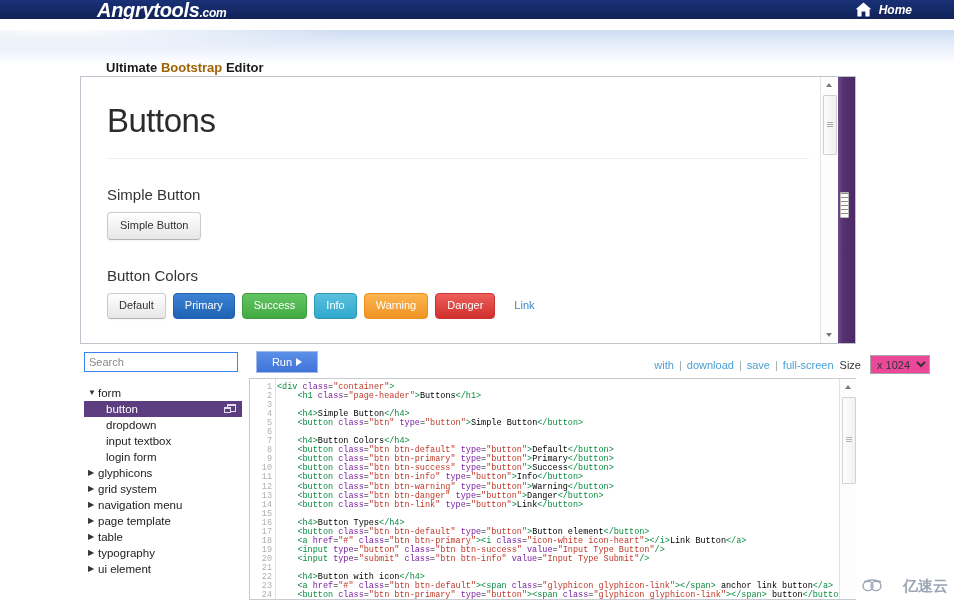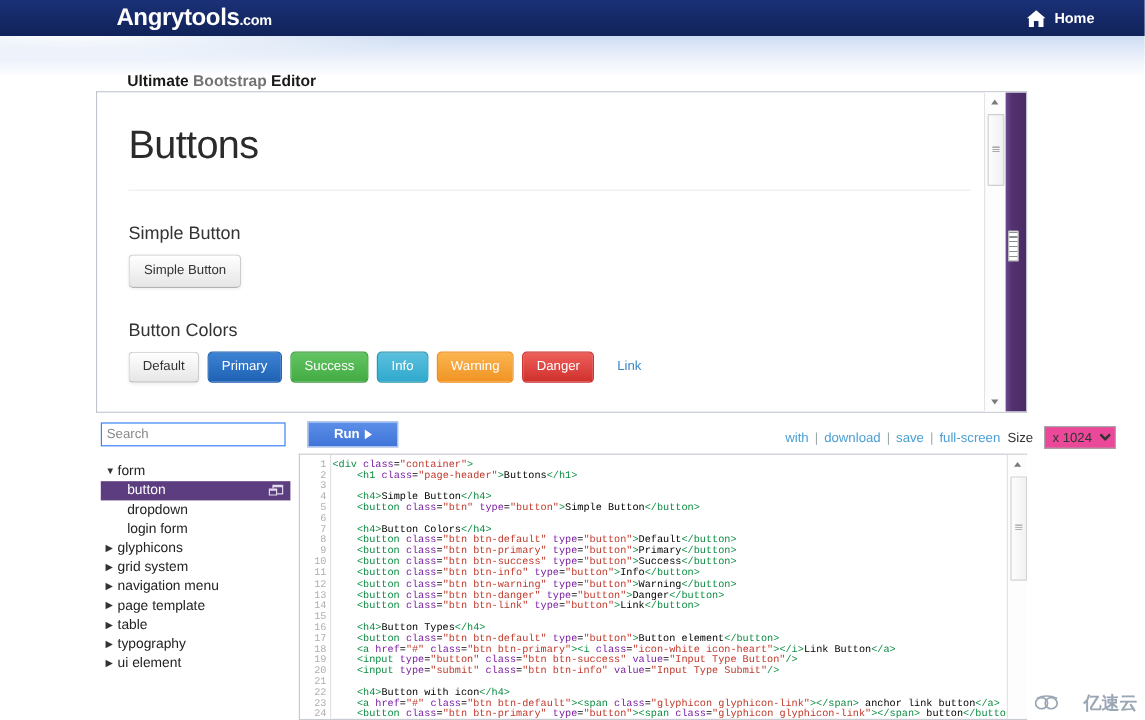--- a/index.html
+++ b/index.html
@@ -4,24 +4,24 @@
 <style>
   html,body{margin:0;padding:0;}
   body{
     width:954px;height:600px;overflow:hidden;
     font-family:"Liberation Sans","DejaVu Sans",sans-serif;
     background:#ffffff;position:relative;
   }
 
   
   #navbar{
-    position:absolute;left:0;top:0;width:954px;height:30px;
+    position:absolute;left:0;top:0;width:954px;height:19px;
     background:#15296b;
     background:linear-gradient(to bottom,#1b3177 0%,#102258 100%);
-    display:flex;align-items:center;
+    display:flex;align-items:center;font-style:italic;
   }
   #brand{
     margin-left:97px;color:#ffffff;font-size:20px;font-weight:bold;
     letter-spacing:-0.3px;line-height:1;
   }
   #brand .dotcom{font-size:12px;font-weight:bold;}
   #nav-right{
     margin-left:auto;margin-right:42px;display:flex;align-items:center;gap:7px;
   }
   #home-label{color:#ffffff;font-size:12px;font-weight:bold;}
@@ -34,21 +34,21 @@
   }
   #page-glow:after{
     content:"";position:absolute;left:0;top:0;width:954px;height:34px;
     background:radial-gradient(ellipse 420px 30px at 60px 0px,rgba(255,255,255,.95),rgba(255,255,255,0) 70%);
   }
 
   
   #title{
     position:absolute;left:106px;top:60px;font-size:13px;font-weight:bold;color:#1a1a1a;
   }
-  #title .hl{color:#737373;text-align:center;}
+  #title .hl{color:#a16207;text-align:center;}
 
   
   #preview-panel{
     position:absolute;left:80px;top:76px;width:776px;height:268px;
     border:1px solid #bfc4cc;background:#ffffff;box-sizing:border-box;
     overflow:hidden;
   }
   #preview-body{
     position:absolute;left:0;top:0;width:758px;height:266px;
     background:#fff;box-sizing:border-box;padding:26px 0 0 26px;
@@ -114,23 +114,23 @@
   
   #toolbar{position:absolute;left:0;top:352px;width:954px;height:24px;}
   #search-input{
     position:absolute;left:84px;top:0;width:154px;height:20px;
     border:1px solid #3b82f6;box-sizing:border-box;padding:0 4px;
     font-size:11px;color:#555;font-family:"Liberation Sans",sans-serif;
     background:#fff;
   }
   #search-input::placeholder{color:#888;opacity:1;}
   #run-btn{
-    position:absolute;left:256px;top:-1px;width:76px;height:22px;
+    position:absolute;left:256px;top:-1px;width:62px;height:22px;
     background:linear-gradient(to bottom,#5b8fe8,#3f74d8);
-    border:1px solid #9fb9e8;color:#fff;font-size:11px;font-weight:bold;
+    border:1px solid #9fb9e8;color:#fff;font-size:11px;font-weight:normal;
     display:flex;align-items:center;justify-content:center;gap:4px;
     box-sizing:border-box;cursor:pointer;font-family:"Liberation Sans",sans-serif;
   }
   #run-btn .tri{
     width:0;height:0;border-top:4px solid transparent;border-bottom:4px solid transparent;
     border-left:6px solid #fff;display:inline-block;
   }
   #tb-links{
     position:absolute;right:24px;top:3px;display:flex;align-items:center;gap:5px;
     font-size:11px;color:#888;
@@ -296,20 +296,23 @@
     <div class="tree-row">
       <span class="caret">▼</span>
       <span>form</span>
     </div>
     <div class="tree-child sel">
       <span>button</span>
       <span class="winicon"></span>
     </div>
     <div class="tree-child">
       <span>dropdown</span>
+    </div>
+    <div class="tree-child">
+      <span>input textbox</span>
     </div>
     <div class="tree-child">
       <span>login form</span>
     </div>
     <div class="tree-row">
       <span class="caret">▶</span>
       <span>glyphicons</span>
     </div>
     <div class="tree-row">
       <span class="caret">▶</span>

